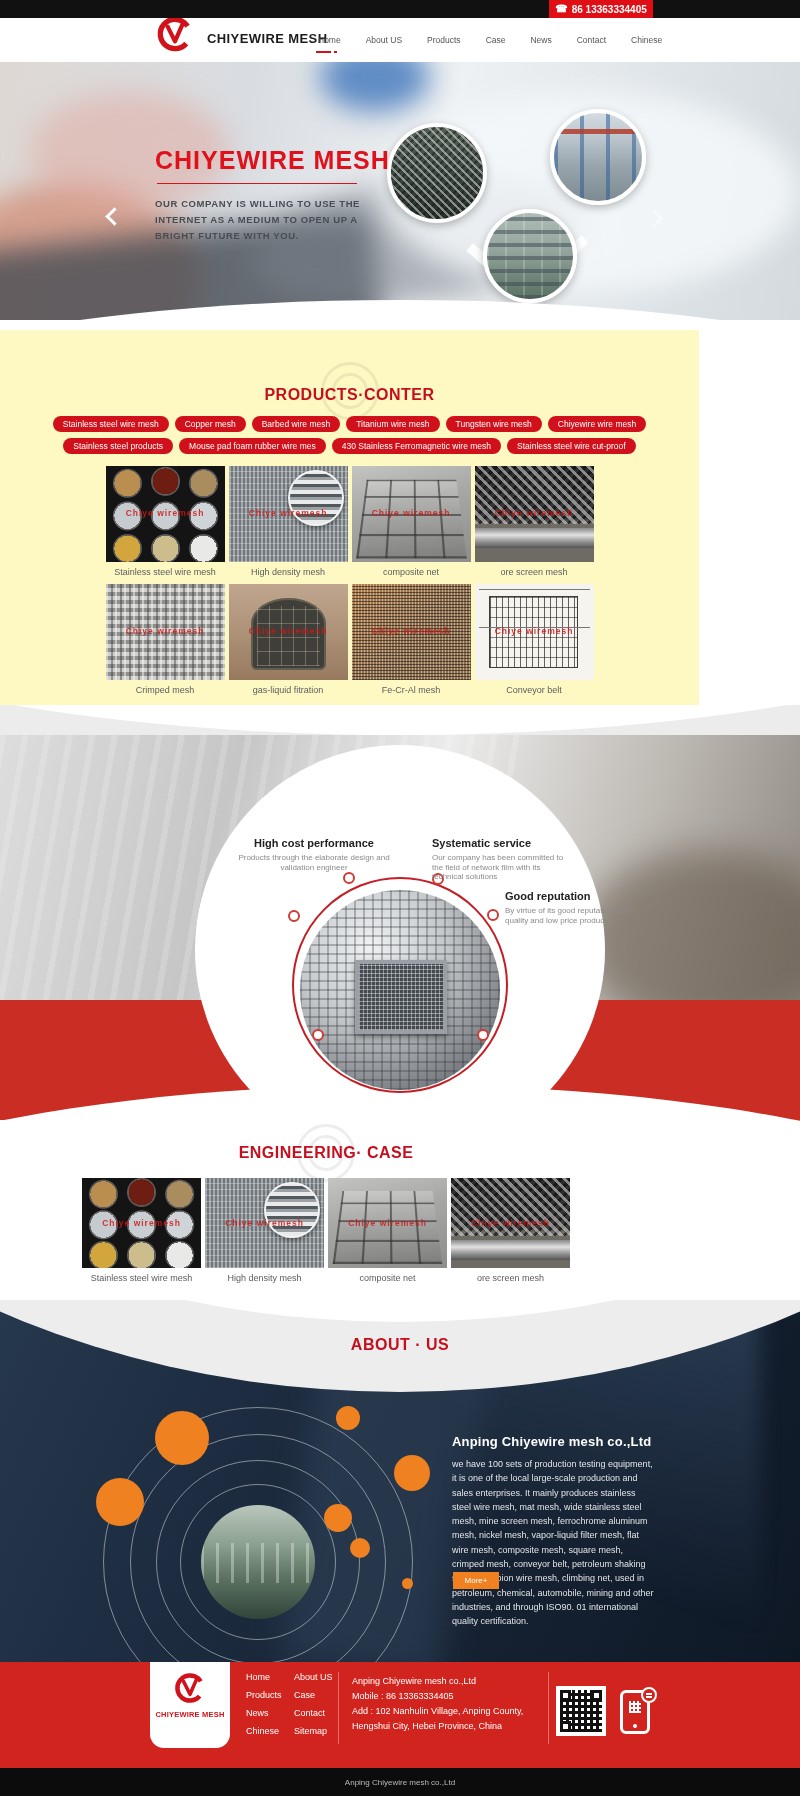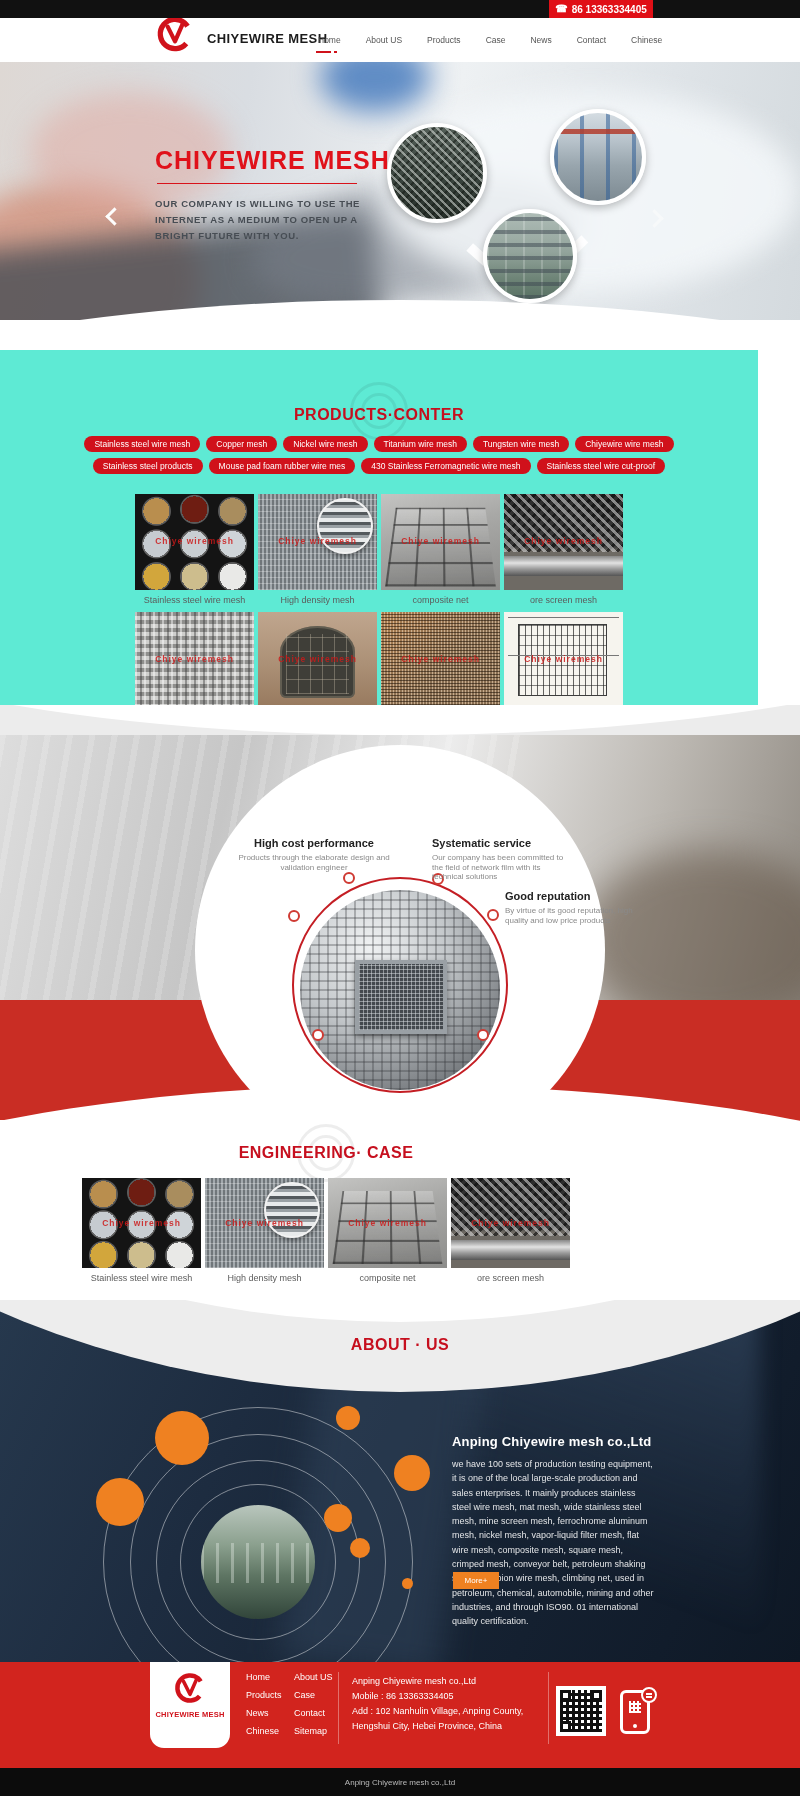--- a/index.html
+++ b/index.html
@@ -60,27 +60,27 @@
   
   .curve1 { position:absolute; left:-300px; top:300px; width:1400px; height:360px; background:#fff; border-radius:50%; z-index:2; }
 
   
   .section-title { position:relative; text-align:center; font-size:16px; font-weight:800; color:#c60f1e; letter-spacing:.5px; z-index:6; }
   .motif { position:absolute; left:50%; transform:translateX(-50%); width:58px; height:58px; border:3px solid rgba(0,0,0,.07);
     border-radius:50%; z-index:1; }
   .motif::after { content:""; position:absolute; inset:8px; border:3px solid rgba(0,0,0,.07); border-radius:50%; }
 
   
-  .products { position:absolute; top:350px; left:0; width:758px; height:375px; background:#5eead4; z-index:3; }
+  .products { position:absolute; top:330px; left:0; width:699px; height:375px; background:#fef9c3; z-index:3; }
   .products .motif { top:32px; }
   .products .section-title { margin-top:56px; }
   .tagrows { margin-top:12px; display:flex; flex-direction:column; gap:6px; align-items:center; position:relative; z-index:6; }
   .tagrow { display:flex; gap:6px; justify-content:center; }
   .tag { background:#d0111b; color:#fff; font-size:8.5px; padding:3px 10px; border-radius:9px; white-space:nowrap; cursor:pointer; }
-  .pgrid { position:relative; z-index:6; width:488px; margin:20px auto 0; display:flex; flex-wrap:wrap; gap:4px; }
+  .pgrid { position:relative; z-index:6; width:488px; margin:12px auto 0; display:flex; flex-wrap:wrap; gap:4px; }
   .pcard { width:119px; cursor:pointer; }
   .pimg { position:relative; width:119px; height:96px; overflow:hidden; background:#ccc; }
   .pcap { text-align:center; font-size:9px; color:#5c5c5c; padding:5px 0 3px; }
   .wm { position:absolute; left:0; right:0; top:44%; text-align:center; font-size:8.5px; font-weight:bold; color:rgba(205,25,25,.85);
     letter-spacing:1px; z-index:3; }
 
   
   .img-p1 { background-color:#141414;
     background-image:
       radial-gradient(circle at 18% 18%, #b98e4e 0 13px, rgba(255,255,255,.3) 13px 14px, transparent 15px),
@@ -285,21 +285,21 @@
   </div>
   <div class="curve1"></div>
 
   <div class="products">
     <div class="motif"></div>
     <div class="section-title">PRODUCTS·CONTER</div>
     <div class="tagrows">
       <div class="tagrow">
         <span class="tag">Stainless steel wire mesh</span>
         <span class="tag">Copper mesh</span>
-        <span class="tag">Nickel wire mesh</span>
+        <span class="tag">Barbed wire mesh</span>
         <span class="tag">Titanium wire mesh</span>
         <span class="tag">Tungsten wire mesh</span>
         <span class="tag">Chiyewire wire mesh</span>
       </div>
       <div class="tagrow">
         <span class="tag">Stainless steel products</span>
         <span class="tag">Mouse pad foam rubber wire mes</span>
         <span class="tag">430 Stainless Ferromagnetic wire mesh</span>
         <span class="tag">Stainless steel wire cut-proof</span>
       </div>

